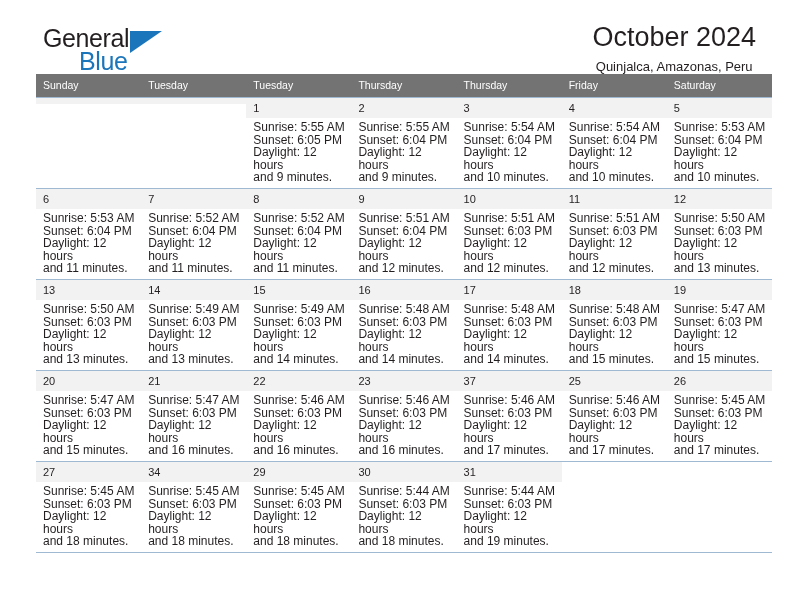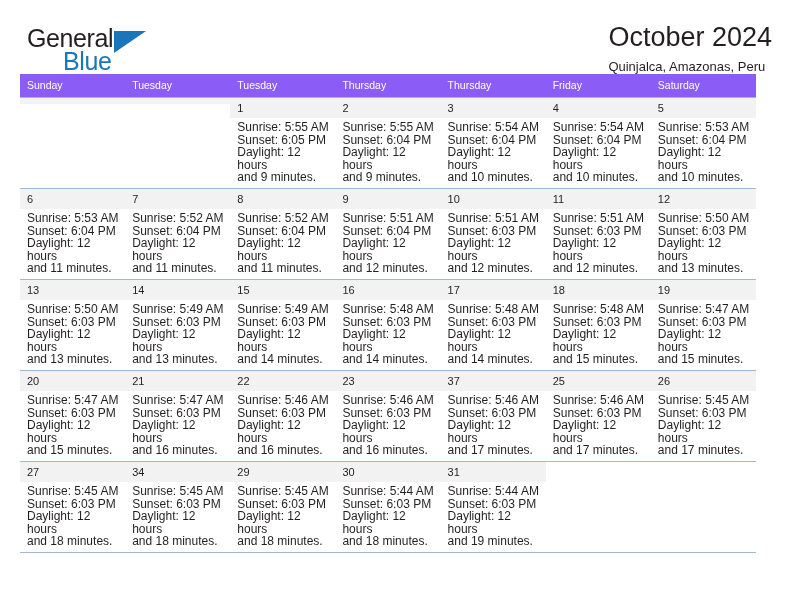--- a/index.html
+++ b/index.html
@@ -12,21 +12,21 @@
     height: 612px;
     font-family: "Liberation Sans", sans-serif;
     color: #231f20;
     overflow: hidden;
   }
   .page {
     position: relative;
     width: 792px;
     height: 612px;
     box-sizing: border-box;
-    padding: 0 20px;
+    padding: 0 36px;
   }
 
   
   .header {
     position: relative;
     height: 74px;
   }
   .brand {
     position: absolute;
     left: 7px;
@@ -58,21 +58,21 @@
     width: 0;
     height: 0;
     border-left: 32px solid #1b75bb;
     border-bottom: 22px solid transparent;
   }
 
   .title-block {
     position: absolute;
     right: 0;
     top: 20px;
-    text-align: left;
+    text-align: center;
   }
   .cal-title {
     font-size: 27px;
     font-weight: normal;
     color: #231f20;
     line-height: 34px;
     white-space: nowrap;
   }
   .cal-subtitle {
     font-size: 13px;
@@ -82,21 +82,21 @@
     white-space: nowrap;
   }
 
   
   .calendar {
     width: 736px;
     border-collapse: collapse;
     table-layout: fixed;
   }
   .calendar th {
-    background: #8b5cf6;
+    background: #737373;
     color: #ffffff;
     font-size: 10.5px;
     font-weight: normal;
     text-align: left;
     padding: 5px 0 5px 7px;
     line-height: 13px;
     border: none;
   }
   .calendar td {
     vertical-align: top;

